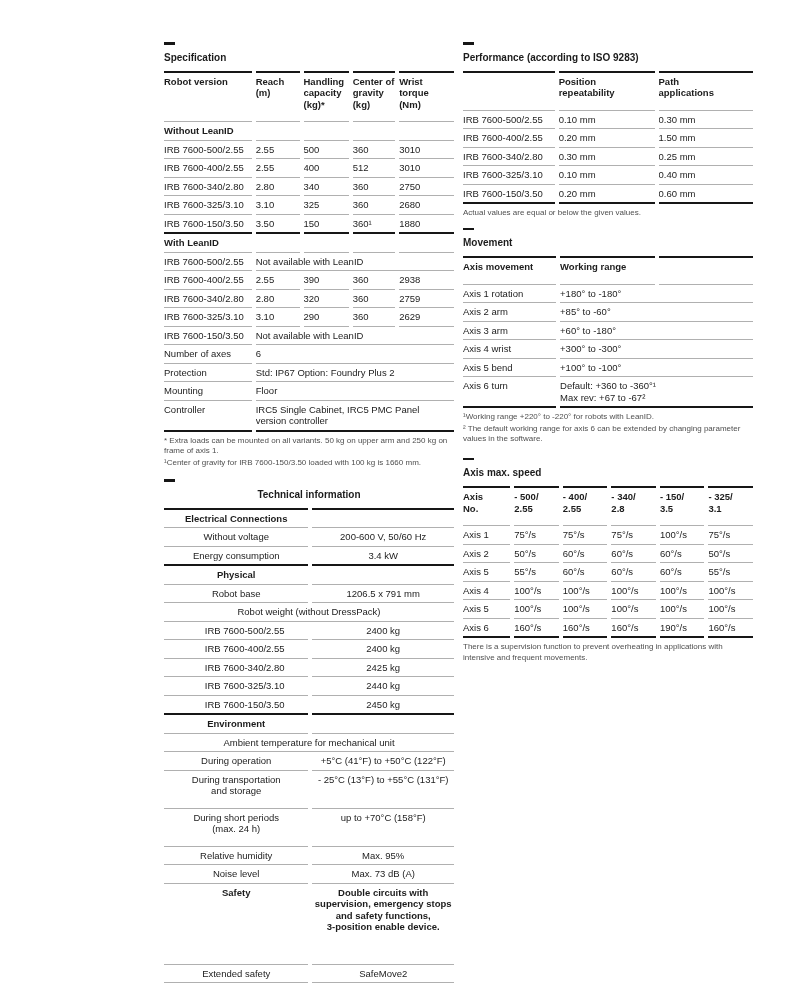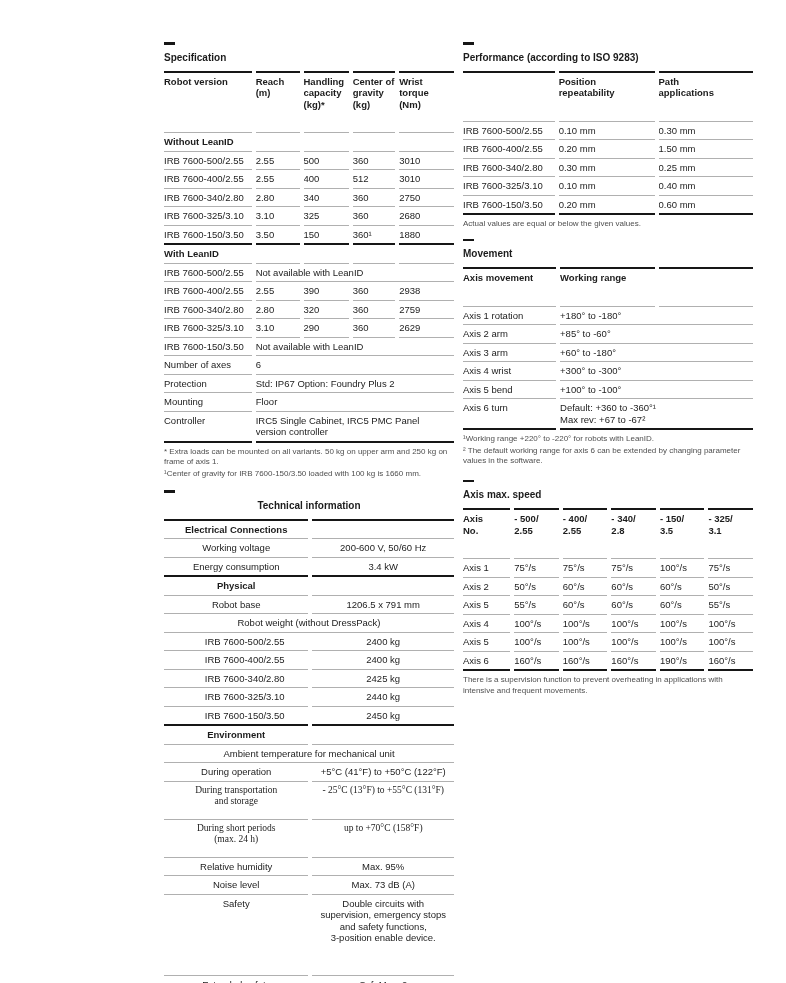--- a/index.html
+++ b/index.html
@@ -20,25 +20,25 @@
     border-collapse:separate; border-spacing:4px 0; table-layout:fixed;
     margin-left:-4px; width:calc(100% + 8px);
   }
   td {
     font-size:9.5px; line-height:11.5px; padding:3px 0; vertical-align:top;
     border-bottom:1px solid #b0b0b0; white-space:pre-line; overflow:hidden;
   }
   tr.top > td  { border-top:2.5px solid #161616; }
   tr.bbk > td  { border-bottom:2px solid #161616; }
   tr.end > td  { border-bottom:2.5px solid #161616; }
-  tr.hdr > td  { font-weight:700; padding-bottom:22px; }
+  tr.hdr > td  { font-weight:700; padding-bottom:11px; }
   tr.sec > td  { font-weight:700; }
   td.indent { padding-left:17px; }
-  tr.padrow > td    { padding-bottom:11px;font-family:Liberation Serif, serif; }
-  tr.padrow-lg > td { padding-bottom:31px; }
+  tr.padrow > td    { padding-bottom:11px; }
+  tr.padrow-lg > td { padding-bottom:31px;font-weight:bold; }
   .fn { font-size:8px; line-height:10.5px; color:#4f4f4f; margin:4px 0 0 0; }
   .fn + .fn { margin-top:1px; }
   .mt-tech  { margin-top:11px;text-align:center; }
   .mt-move  { margin-top:9px; }
   .mt-speed { margin-top:13px; }
 </style>
 </head>
 <body>
 
 <div class="col col-left">
@@ -177,21 +177,21 @@
       <colgroup>
           <col style="width:50.5%">
           <col style="width:49.5%">
         </colgroup>
       <tbody>
           <tr class="top sec">
             <td>Electrical Connections</td>
             <td></td>
           </tr>
       <tr>
-            <td>Working voltage</td>
+            <td>Without voltage</td>
             <td>200-600 V, 50/60 Hz</td>
           </tr>
       <tr class="bbk">
             <td>Energy consumption</td>
             <td>3.4 kW</td>
           </tr>
       <tr class="sec">
             <td>Physical</td>
             <td></td>
           </tr>

